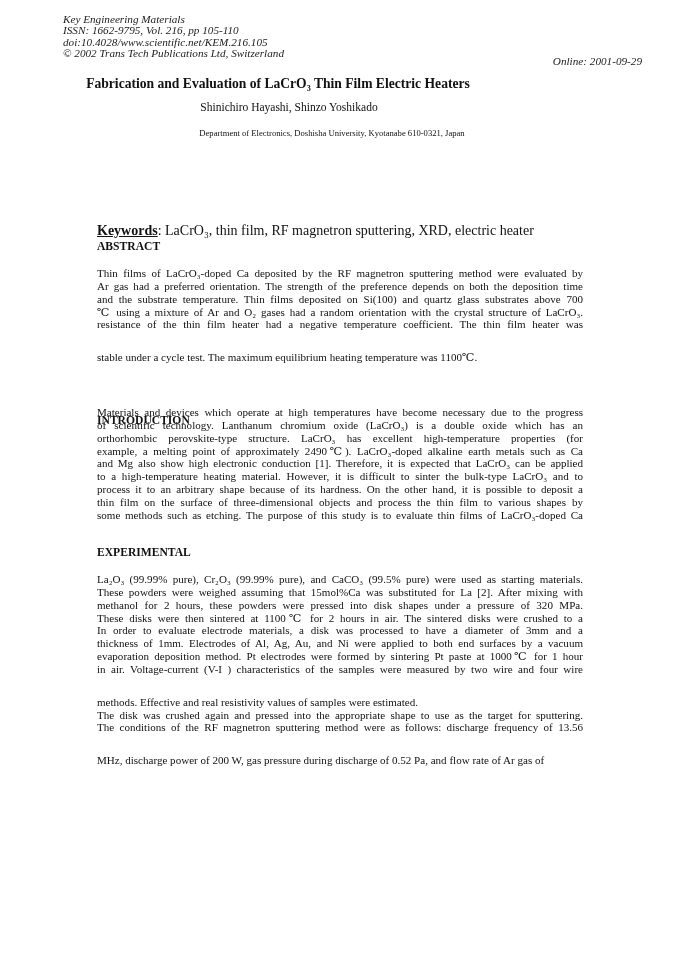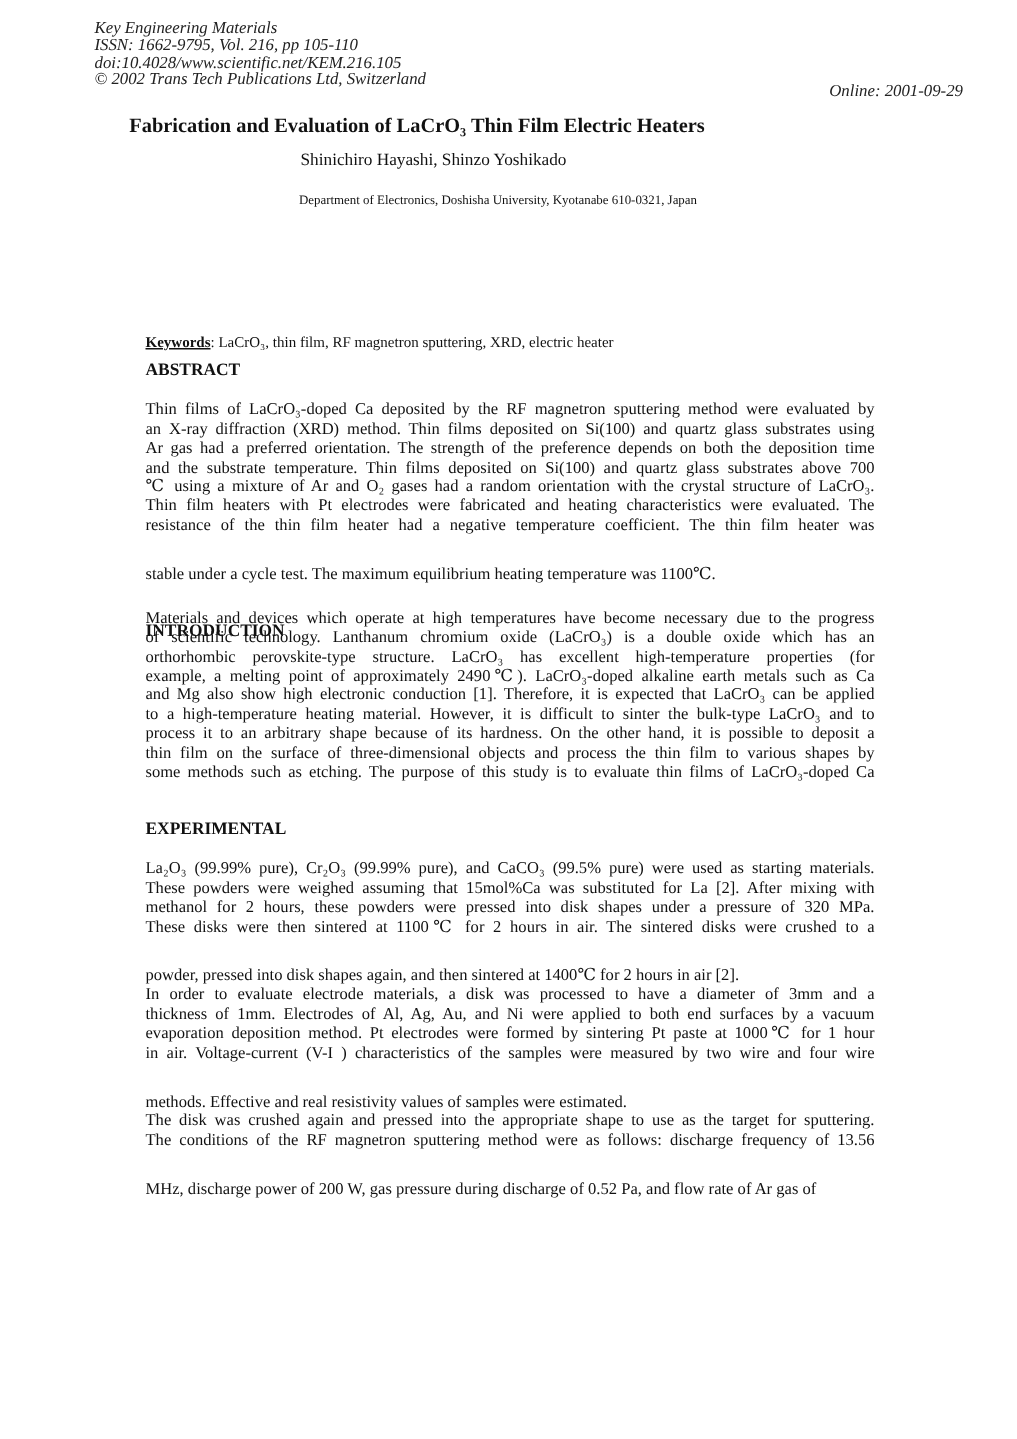--- a/index.html
+++ b/index.html
@@ -4,21 +4,21 @@
 <style>
   html, body { margin:0; padding:0; background:#ffffff; }
   body { width:678px; height:959px; position:relative; overflow:hidden;
          font-family:"Liberation Serif","DejaVu Serif",serif; color:#111; }
   .hdr { position:absolute; left:63px; top:14px; font-style:italic; font-size:11.2px; line-height:11.4px; color:#222; }
   .hdr div { white-space:nowrap; }
   .online { position:absolute; right:36px; top:14px; font-style:italic; font-size:11.2px; color:#222;margin-top:41px; }
   .title { position:absolute; left:0; width:556px; top:76px; text-align:center; font-weight:bold; font-size:13.6px; }
   .authors { position:absolute; left:0; width:578px; top:101px; text-align:center; font-size:11.5px; }
   .affil { position:absolute; left:0; width:664px; top:128px; text-align:center; font-size:8.6px; }
-  .kw { position:absolute; left:97px; top:223px; font-size:10px; white-space:nowrap; }
+  .kw { position:absolute; left:97px; top:223px; font-size:14px; white-space:nowrap; }
   .kw .kwl { font-weight:bold; text-decoration:underline; }
   .h { position:absolute; left:97px; font-weight:bold; font-size:11.6px; }
   .para { position:absolute; left:97px; width:486px; font-size:11.05px; line-height:12.85px; text-align:justify; }
   .para span.line { display:block; text-align:justify; text-align-last:justify; white-space:nowrap; }
   .para span.last { text-align-last:left;margin-top:20px; }
 </style>
 </head>
 <body>
 
 <div class="hdr">
@@ -33,25 +33,23 @@
 <div class="authors">Shinichiro Hayashi,  Shinzo Yoshikado</div>
 <div class="affil">Department of Electronics, Doshisha University, Kyotanabe 610-0321, Japan</div>
 
 <div class="kw">
   <span class="kwl">Keywords</span><span>: LaCrO₃, thin film, RF magnetron sputtering, XRD, electric heater</span>
 </div>
 
 <div class="h" style="top:240px;">ABSTRACT</div>
 <div class="para" style="top:267px;">
     <span class="line">Thin films of LaCrO₃-doped Ca deposited by the RF magnetron sputtering method were evaluated by</span>
-    <span class="line">an X-ray diffraction (XRD) method. Thin films deposited on Si(100) and quartz glass substrates using</span>
     <span class="line">Ar gas had a preferred orientation. The strength of the preference depends on both the deposition time</span>
     <span class="line">and the substrate temperature. Thin films deposited on Si(100) and quartz glass substrates above 700</span>
     <span class="line">℃ using a mixture of Ar and O₂ gases had a random orientation with the crystal structure of LaCrO₃.</span>
-    <span class="line">Thin film heaters with Pt electrodes were fabricated and heating characteristics were evaluated. The</span>
     <span class="line">resistance of the thin film heater had a negative temperature coefficient. The thin film heater was</span>
     <span class="line last">stable under a cycle test. The maximum equilibrium heating temperature was 1100℃.</span>
   </div>
 
 <div class="h" style="top:381px;margin-top:33px;">INTRODUCTION</div>
 <div class="para" style="top:406px;">
     <span class="line">Materials and devices which operate at high temperatures have become necessary due to the progress</span>
     <span class="line">of scientific technology. Lanthanum chromium oxide (LaCrO₃) is a double oxide which has an</span>
     <span class="line">orthorhombic perovskite-type structure. LaCrO₃ has excellent high-temperature properties (for</span>
     <span class="line">example, a melting point of approximately 2490℃). LaCrO₃-doped alkaline earth metals such as Ca</span>
@@ -61,21 +59,20 @@
     <span class="line">thin film on the surface of three-dimensional objects and process the thin film to various shapes by</span>
     <span class="line">some methods such as etching. The purpose of this study is to evaluate thin films of LaCrO₃-doped Ca</span>
   </div>
 
 <div class="h" style="top:546px;">EXPERIMENTAL</div>
 <div class="para" style="top:573px;">
     <span class="line">La₂O₃ (99.99% pure), Cr₂O₃ (99.99% pure), and CaCO₃ (99.5% pure) were used as starting materials.</span>
     <span class="line">These powders were weighed assuming that 15mol%Ca was substituted for La [2]. After mixing with</span>
     <span class="line">methanol for 2 hours, these powders were pressed into disk shapes under a pressure of 320 MPa.</span>
     <span class="line">These disks were then sintered at 1100℃ for 2 hours in air. The sintered disks were crushed to a</span>
-    <span class="line last">powder, pressed into disk shapes again, and then sintered at 1400℃ for 2 hours in air [2].</span>
     <span class="line">In order to evaluate electrode materials, a disk was processed to have a diameter of 3mm and a</span>
     <span class="line">thickness of 1mm. Electrodes of Al, Ag, Au, and Ni were applied to both end surfaces by a vacuum</span>
     <span class="line">evaporation deposition method. Pt electrodes were formed by sintering Pt paste at 1000℃ for 1 hour</span>
     <span class="line">in air. Voltage-current (V-I ) characteristics of the samples were measured by two wire and four wire</span>
     <span class="line last">methods. Effective and real resistivity values of samples were estimated.</span>
     <span class="line">The disk was crushed again and pressed into the appropriate shape to use as the target for sputtering.</span>
     <span class="line">The conditions of the RF magnetron sputtering method were as follows: discharge frequency of 13.56</span>
     <span class="line last">MHz, discharge power of 200 W, gas pressure during discharge of 0.52 Pa, and flow rate of Ar gas of</span>
   </div>
 

